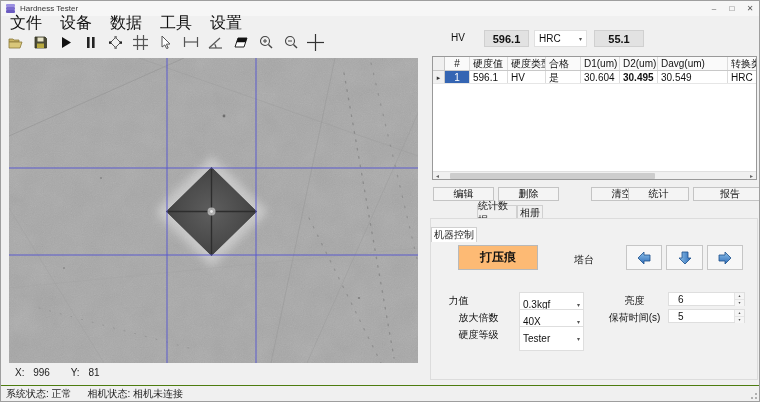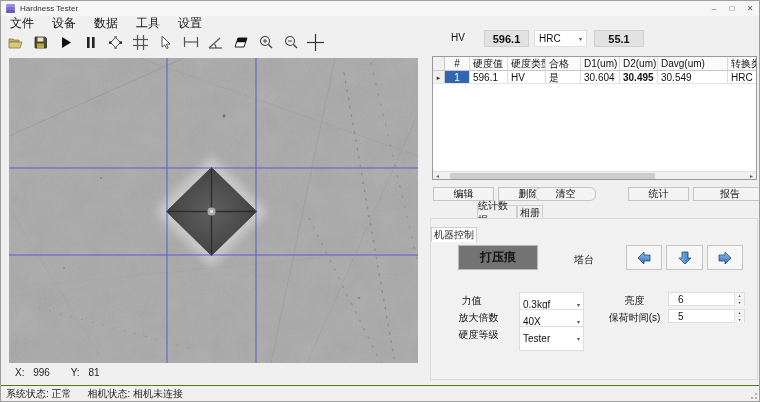--- a/index.html
+++ b/index.html
@@ -14,21 +14,21 @@
   .app-icon{width:9px;height:9px;margin:0 5px 0 5px;display:inline-block;position:relative;}
   .app-icon i{position:absolute;left:0;width:9px;height:3px;border-radius:1px;background:#8b7fd6;}
   .app-icon i:nth-child(1){top:0;background:#9b8fe0;}
   .app-icon i:nth-child(2){top:3px;background:#7b6cce;}
   .app-icon i:nth-child(3){top:6px;background:#6a5ac0;}
   .title-text{font-size:8px;color:#333;}
   .win-controls{position:absolute;right:0;top:0;height:15px;display:flex;}
   .win-btn{width:18px;height:15px;font-size:8px;color:#555;display:flex;align-items:center;justify-content:center;cursor:default;}
   
   .menubar{position:absolute;left:0;top:15px;width:100%;height:14px;display:flex;align-items:center;background:#f0f0f0;}
-  .menu-item{font-size:12px;padding:0 9px;color:#111;}
+  .menu-item{font-size:16px;padding:0 9px;color:#111;}
   
   .toolbar{position:absolute;left:2px;top:29px;height:24px;display:flex;align-items:center;}
   .tool-btn{width:25px;height:22px;display:flex;align-items:center;justify-content:center;}
   .tool-btn svg{display:block;}
   
   .camera{position:absolute;left:8px;top:57px;width:409px;height:305px;background:#a8a8a8;overflow:hidden;}
   .coords{position:absolute;left:14px;top:366px;font-size:10px;color:#222;}
   .coords span{margin-right:6px;}
   
   .readout-label{position:absolute;font-size:10px;color:#111;}
@@ -52,21 +52,21 @@
   .hs-thumb{position:absolute;left:8px;top:1px;width:205px;height:6px;background:#cdcdcd;border-radius:1px;}
   
   .act-btn{position:absolute;top:186px;width:61px;height:14px;background:#f4f4f4;border:1px solid #c4c4c4;
     font-size:10px;display:flex;align-items:center;justify-content:center;color:#111;}
   
   .tab{position:absolute;top:204px;height:14px;font-size:10px;display:flex;align-items:center;justify-content:center;
     background:#f0f0f0;border:1px solid #d0d0d0;border-bottom:none;color:#222;}
   .tab.active{top:203px;height:15px;background:#ffffff;z-index:2;margin-top:23px;}
   .tabpage{position:absolute;left:429px;top:217px;width:328px;height:162px;background:#f1f1f1;border:1px solid #dcdcdc;}
   
-  .indent-btn{position:absolute;left:457px;top:244px;width:80px;height:25px;background:#737373;border:1px solid #b9b9b9;
+  .indent-btn{position:absolute;left:457px;top:244px;width:80px;height:25px;background:#fdba74;border:1px solid #b9b9b9;
     font-size:12px;font-weight:bold;display:flex;align-items:center;justify-content:center;color:#111;z-index:3;}
   .turret-label{position:absolute;left:573px;top:252px;font-size:10px;color:#111;z-index:3;}
   .arrow-btn{position:absolute;top:244px;width:36px;height:25px;background:#f7f7f7;border:1px solid #c6c6c6;
     display:flex;align-items:center;justify-content:center;z-index:3;}
   .form-label{position:absolute;width:81px;text-align:center;font-size:10px;color:#111;z-index:3;}
   .combo{position:absolute;left:518px;width:65px;height:25px;background:#fff;border:1px solid #dedede;
     font-size:10px;display:flex;align-items:center;padding:0 3px;color:#111;z-index:3;}
   .spin{position:absolute;left:667px;width:77px;height:14px;background:#fff;border:1px solid #dedede;
     font-size:10px;display:flex;align-items:center;padding-left:9px;color:#111;z-index:3;}
   .spin-btns{margin-left:auto;width:10px;height:12px;display:flex;flex-direction:column;border-left:1px solid #e4e4e4;}
@@ -303,21 +303,21 @@
       <span class="hs-arrow">◂</span>
       <span class="hs-track">
           <span class="hs-thumb"></span>
         </span>
       <span class="hs-arrow">▸</span>
     </div>
   </div>
 
   <div class="act-btn" style="left:432px;">编辑</div>
   <div class="act-btn" style="left:497px;">删除</div>
-  <div class="act-btn" style="left:534px;border-radius:6px;">清空</div>
+  <div class="act-btn" style="left:590px;">清空</div>
   <div class="act-btn" style="left:627px;">统计</div>
   <div class="act-btn" style="left:692px;width:74px;">报告</div>
 
   <div class="tab active" style="left:430px;width:46px;">机器控制</div>
   <div class="tab" style="left:476px;width:40px;">统计数据</div>
   <div class="tab" style="left:516px;width:26px;">相册</div>
   <div class="tabpage"></div>
 
   <div class="indent-btn">打压痕</div>
   <div class="turret-label">塔台</div>
@@ -349,21 +349,21 @@
       <defs>
           <linearGradient id="gR" x1="0" y1="0" x2="0" y2="1">
             <stop offset="0" stop-color="#8ec1ea"></stop>
             <stop offset="1" stop-color="#2f6db8"></stop>
           </linearGradient>
         </defs>
       <polygon points="14,8 8,2 8,5 2,5 2,11 8,11 8,14" fill="url(#gR)" stroke="#1c4f8a" stroke-width="0.8"></polygon>
     </svg>
   </div>
 
-  <div class="form-label" style="left:430px;top:293px;">力值</div>
+  <div class="form-label" style="left:417px;top:293px;">力值</div>
   <div class="combo" style="top:291px;">
     <span>0.3kgf</span>
     <span class="combo-caret">▾</span>
   </div>
 
   <div class="form-label" style="left:437px;top:310px;">放大倍数</div>
   <div class="combo" style="top:308px;">
     <span>40X</span>
     <span class="combo-caret">▾</span>
   </div>

